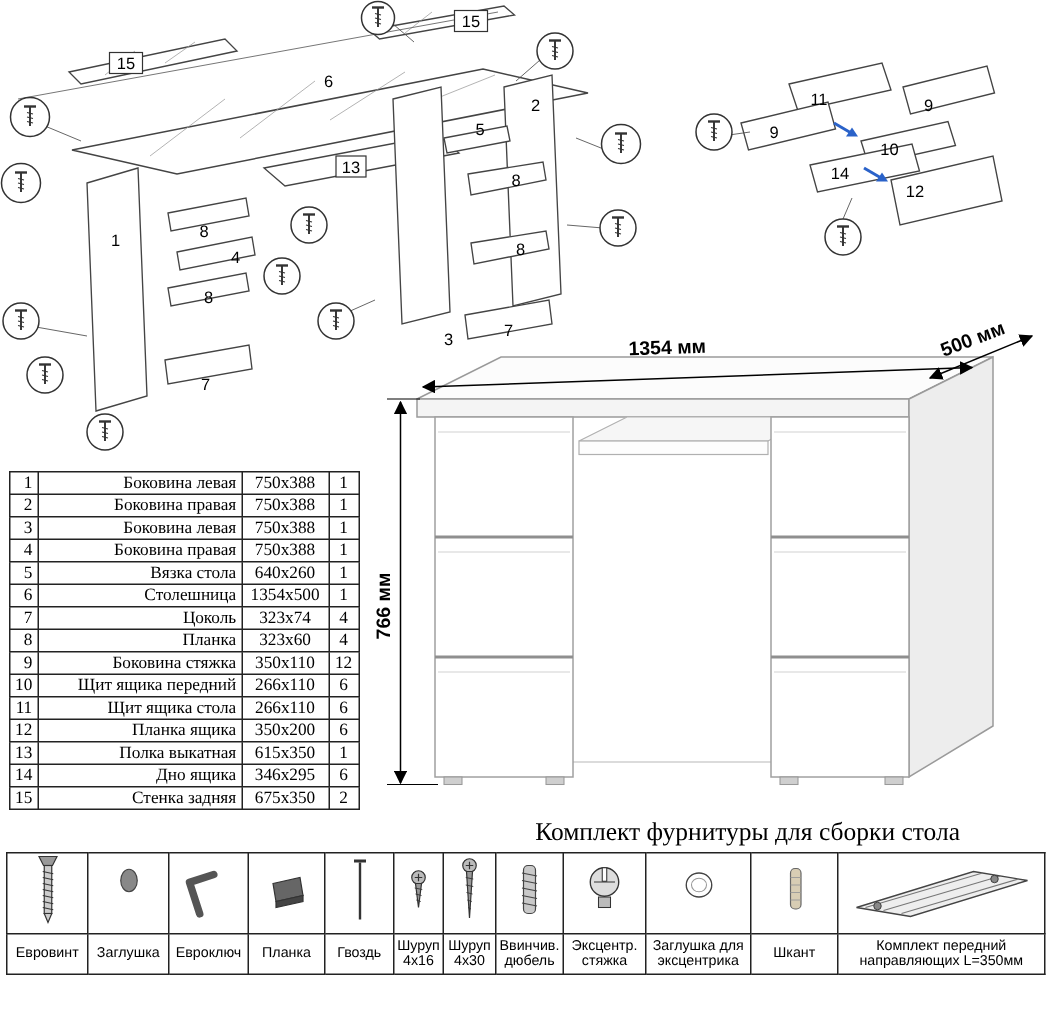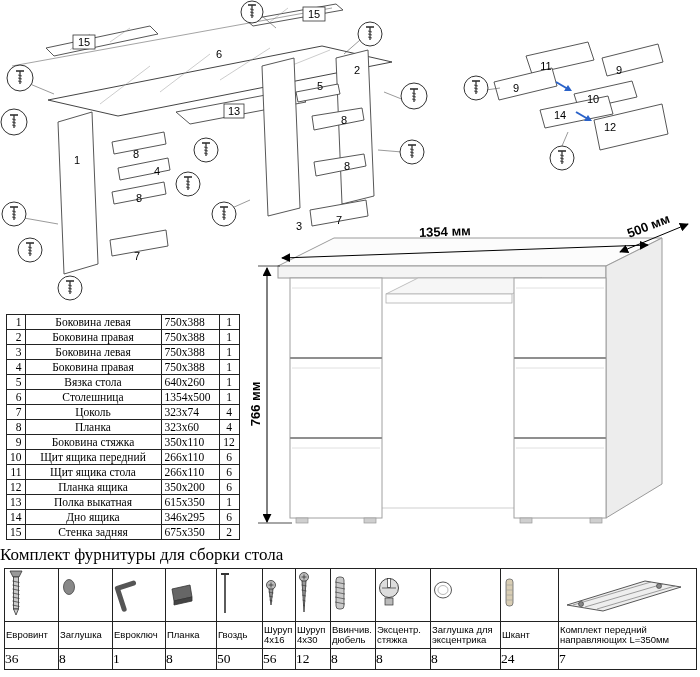--- a/index.html
+++ b/index.html
@@ -14,30 +14,30 @@
   .desk-render   { left:246px;top:206px;width:454px;height:342px; }
   svg text { font-family:"Liberation Sans",sans-serif; }
   .part-label { font-size:11px; fill:#000; }
   .dim-label  { font-size:13px; font-weight:bold; fill:#000; }
 
   
   .parts-table-wrap { left:6px; top:314px; }
   .parts-table { border-collapse:collapse; font-family:"Liberation Serif",serif; font-size:11.5px; }
   .parts-table td { border:1px solid #222; padding:0 3px; height:15px; line-height:13px; white-space:nowrap; }
   .parts-table td.num  { width:18px;  text-align:right; }
-  .parts-table td.name { width:136px; text-align:center; }
-  .parts-table td.size { width:58px;  text-align:left; }
+  .parts-table td.name { width:136px; text-align:right; }
+  .parts-table td.size { width:58px;  text-align:center; }
   .parts-table td.qty  { width:20px;  text-align:center; }
 
   
-  .hw-title-wrap { left:0; top:545px; width:640px; text-align:left; }
+  .hw-title-wrap { left:0; top:545px; width:640px; text-align:right; }
   .hw-title { font-family:"Liberation Serif",serif; font-size:17px; }
   .hw-table-wrap { left:4px; top:568px; }
   .hw-table { border-collapse:collapse; table-layout:fixed; width:692px; }
-  .hw-table td { border:1px solid #222; text-align:left; vertical-align:middle; overflow:hidden;margin-top:46px; }
+  .hw-table td { border:1px solid #222; text-align:center; vertical-align:middle; overflow:hidden;margin-top:46px; }
   .hw-icon-cell { height:52px; vertical-align:middle; }
   .hw-name { font-size:9.5px; line-height:10.5px; height:27px; padding:1px; }
   .hw-qty  { font-family:"Liberation Serif",serif; font-size:13.5px; height:21px; }
 </style>
 </head>
 <body>
 
 <div class="page">
 
   <svg class="abs diagram-main" viewBox="0 0 458 304" xmlns="http://www.w3.org/2000/svg">
@@ -506,31 +506,17 @@
           <td class="hw-name">Планка</td>
           <td class="hw-name">Гвоздь</td>
           <td class="hw-name">Шуруп 4х16</td>
           <td class="hw-name">Шуруп 4х30</td>
           <td class="hw-name">Ввинчив. дюбель</td>
           <td class="hw-name">Эксцентр. стяжка</td>
           <td class="hw-name">Заглушка для эксцентрика</td>
           <td class="hw-name">Шкант</td>
           <td class="hw-name">Комплект передний направляющих L=350мм</td>
         </tr>
-        <tr>
-          <td class="hw-qty">36</td>
-          <td class="hw-qty">8</td>
-          <td class="hw-qty">1</td>
-          <td class="hw-qty">8</td>
-          <td class="hw-qty">50</td>
-          <td class="hw-qty">56</td>
-          <td class="hw-qty">12</td>
-          <td class="hw-qty">8</td>
-          <td class="hw-qty">8</td>
-          <td class="hw-qty">8</td>
-          <td class="hw-qty">24</td>
-          <td class="hw-qty">7</td>
-        </tr>
       </tbody>
     </table>
   </div>
 
 </div>
 
 </body></html>

